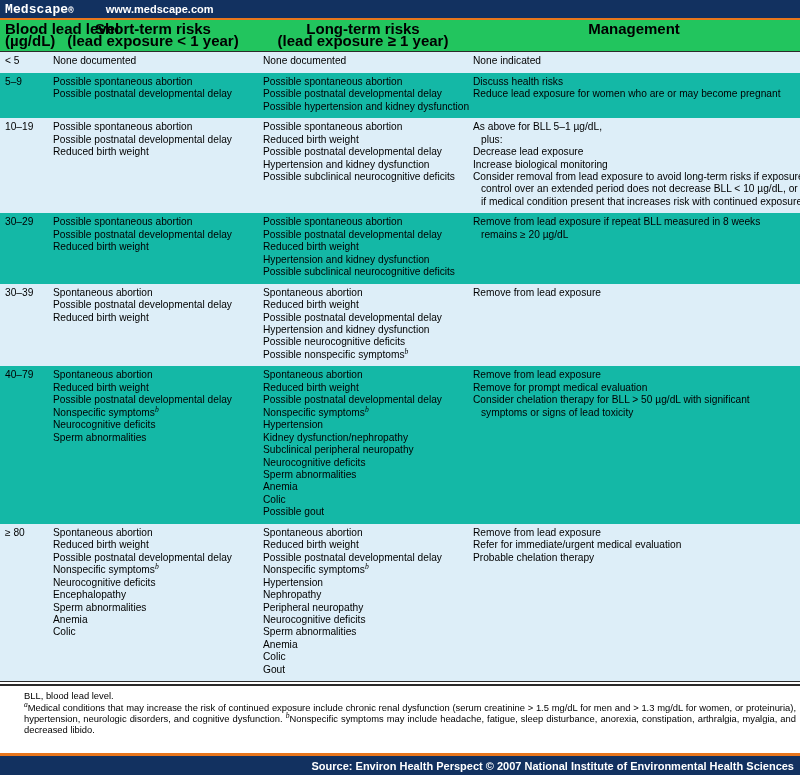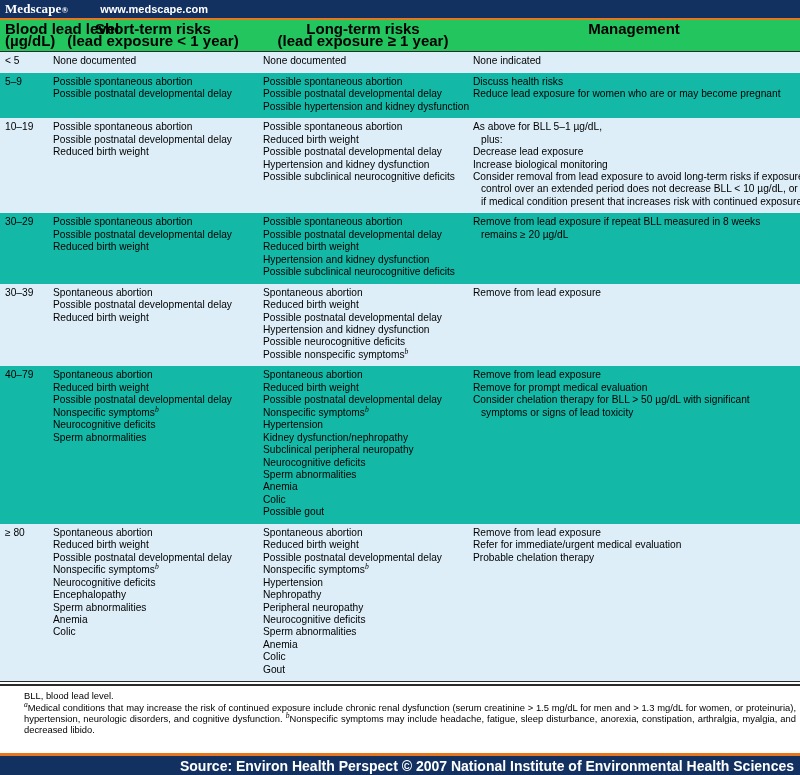--- a/index.html
+++ b/index.html
@@ -24,21 +24,21 @@
   
   .topbar {
     position: relative;
     height: 18px;
     background: #123160;
     border-bottom: 2px solid #e8761c;
     display: flex;
     align-items: center;
   }
   .brand {
-    font-family: Liberation Serif, serif;
+    font-family: Liberation Mono, monospace;
     color: #ffffff;
     font-size: 13px;
     font-weight: bold;
     letter-spacing: 0.1px;
     padding-left: 5px;
     white-space: nowrap;
     text-align: center;
   }
   .brand .reg {
     font-size: 9px;
@@ -134,21 +134,21 @@
     bottom: 0;
     height: 19px;
     background: #123160;
     border-top: 3px solid #e8761c;
     display: flex;
     align-items: center;
     justify-content: flex-end;
   }
   .footer .srctext {
     color: #ffffff;
-    font-size: 14px;
+    font-size: 11px;
     font-weight: bold;
     padding-right: 6px;
     white-space: nowrap;
   }
 </style>
 </head>
 <body>
 
 <div class="page">
 

